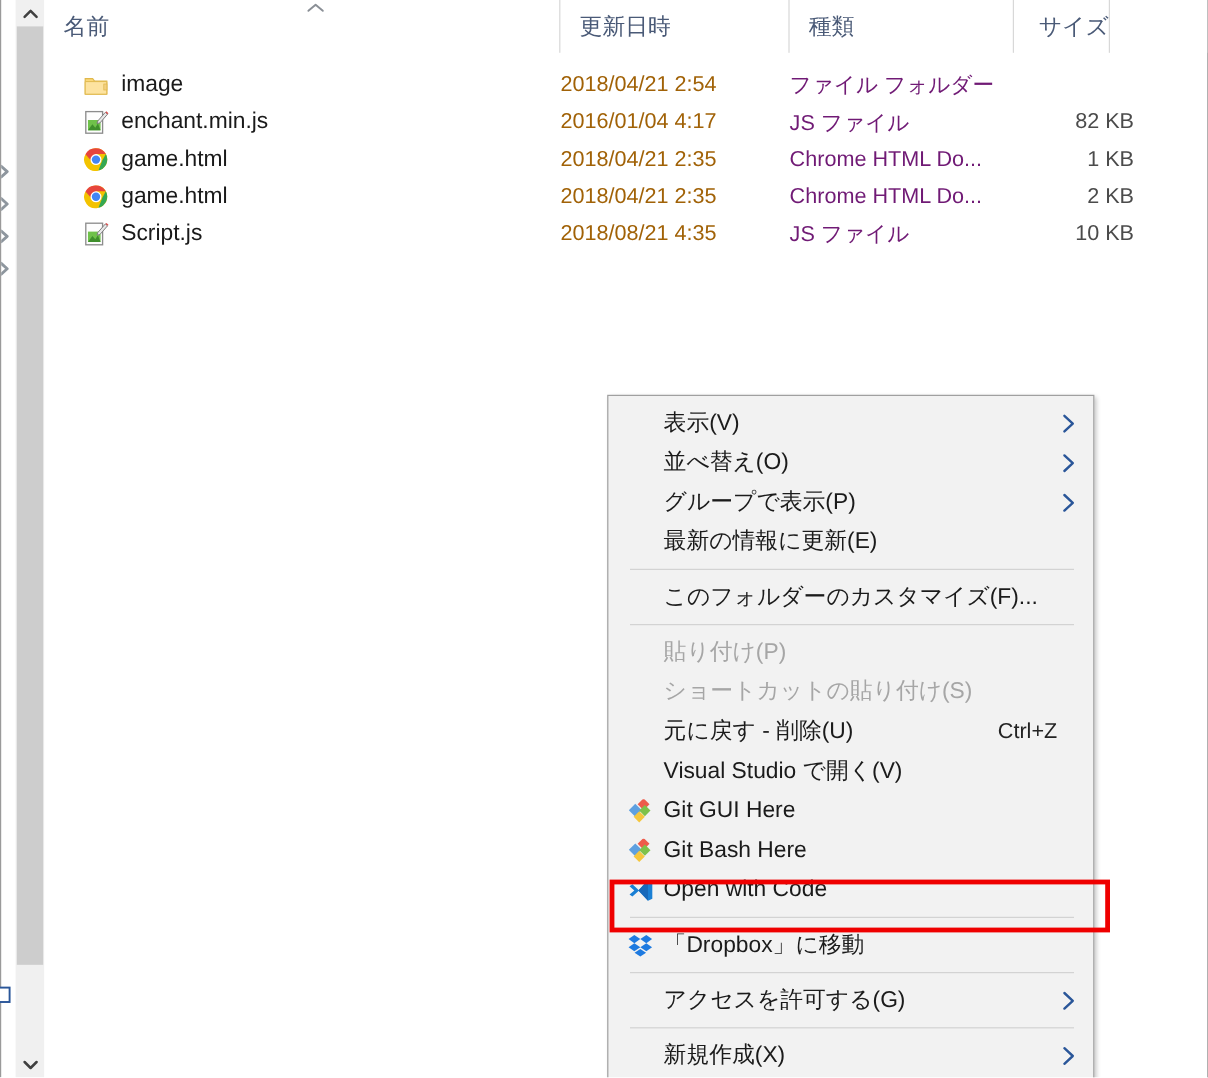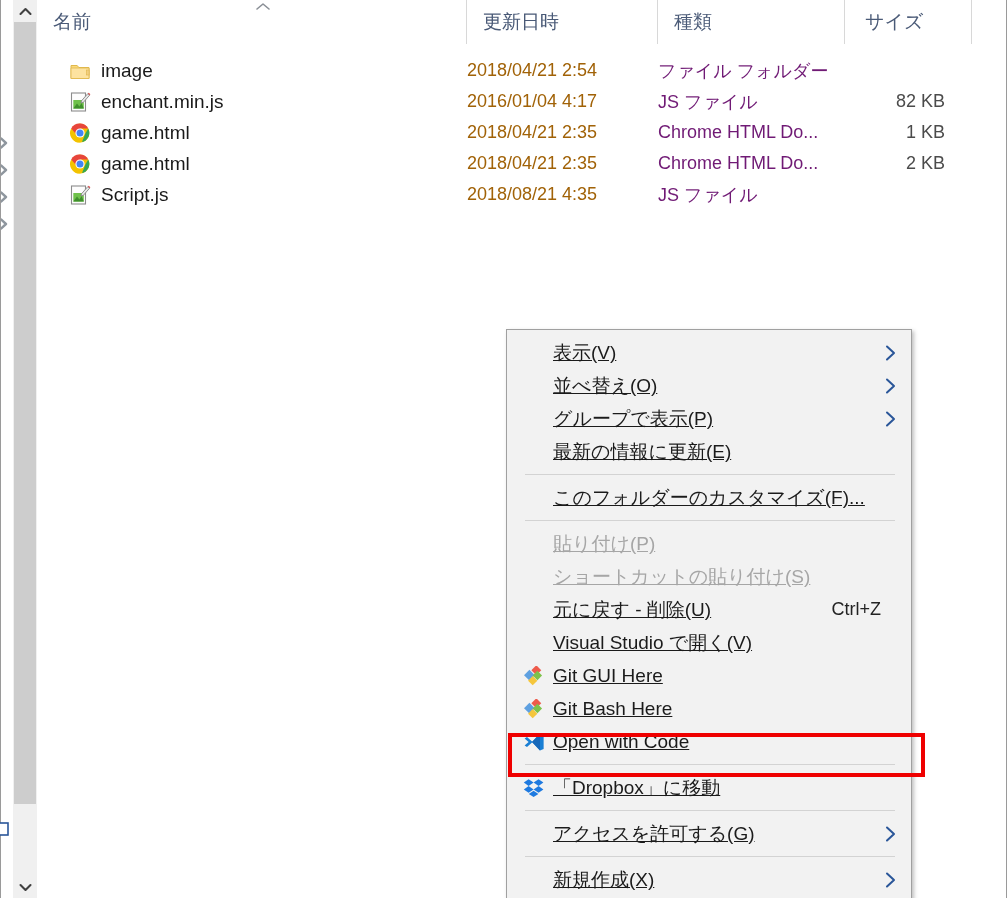--- a/index.html
+++ b/index.html
@@ -174,21 +174,20 @@
     flex: 0 0 26px;
     display: flex;
     align-items: center;
     justify-content: center;
     margin-right: 6px;
   }
   .mi .mi-icon svg { display:block; }
   .mi .mi-label {
     flex: 1 1 auto;
     line-height: 1;
-    text-decoration: underline;
   }
   .mi.indent .mi-label { margin-left: 32px; }
   .mi .mi-accel {
     margin-left: auto;
     margin-right: 30px;
     font-size: 18px;
     color: #232323;
   }
   .mi .mi-arrow {
     position: absolute;
@@ -279,21 +278,21 @@
             </svg>
         </span>
         <span>名前</span>
       </div>
       <div class="col-head" style="left:430px; width:191px;">
         <span>更新日時</span>
       </div>
       <div class="col-head" style="left:621px; width:187px;">
         <span>種類</span>
       </div>
-      <div class="col-head" style="left:812px; width:123px;">
+      <div class="col-head" style="left:765px; width:123px;justify-content:flex-end;">
         <span>サイズ</span>
       </div>
       <div class="col-head noborder" style="left:931px; width:39px;"></div>
     </div>
 
     <div id="rows-host">
         <div class="row" style="top: 55px;">
           <div class="cell name">
             <span class="ficon">
               <svg width="22" height="22" viewBox="0 0 22 22">
@@ -399,20 +398,23 @@
               </svg>
             </span>
             <span class="fname">Script.js</span>
           </div>
           <div class="cell date">
             <span>2018/08/21 4:35</span>
           </div>
           <div class="cell type">
             <span>JS ファイル</span>
           </div>
+          <div class="cell size">
+            <span>10 KB</span>
+          </div>
         </div>
       </div>
   </div>
 
   <div class="ctxmenu" id="ctxmenu">
       <div class="mi indent">
         <span class="mi-label">表示(V)</span>
         <span class="mi-arrow">
           <svg width="13" height="18" viewBox="0 0 13 18">
             <path d="M3 2.5 L10 9 L3 15.5" fill="none" stroke="#2a5699" stroke-width="2" stroke-linecap="round" stroke-linejoin="round"></path>

